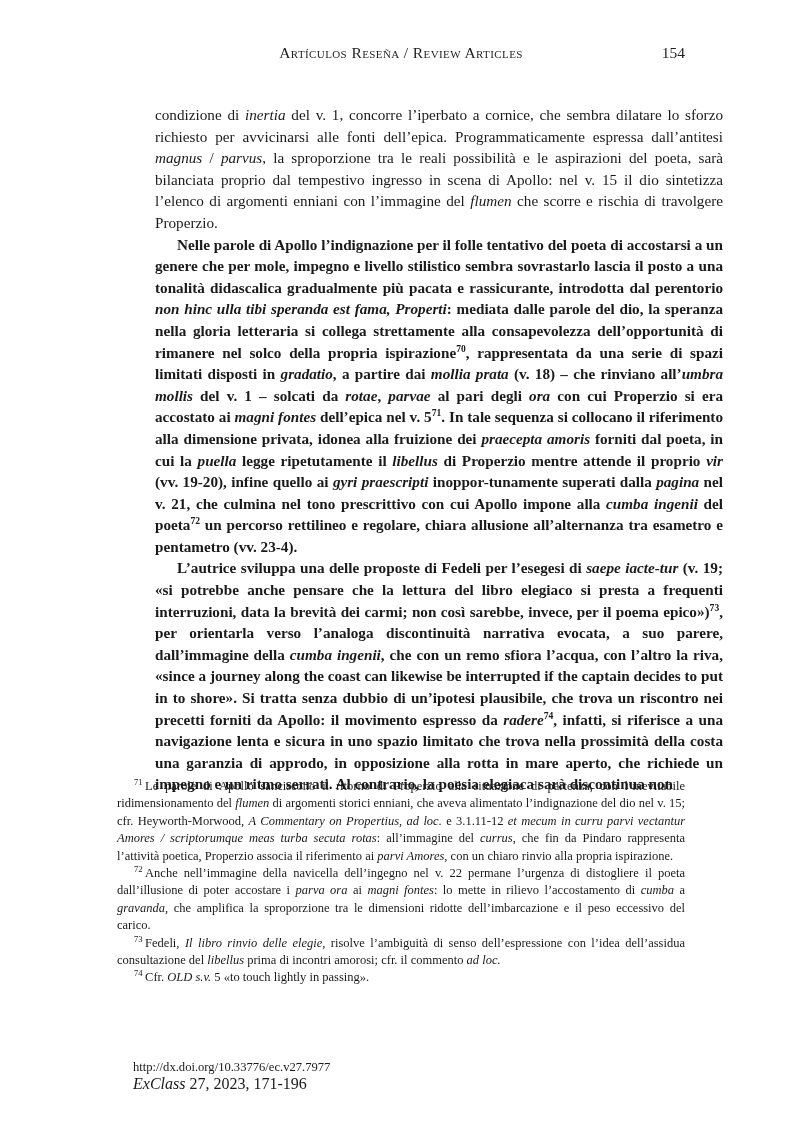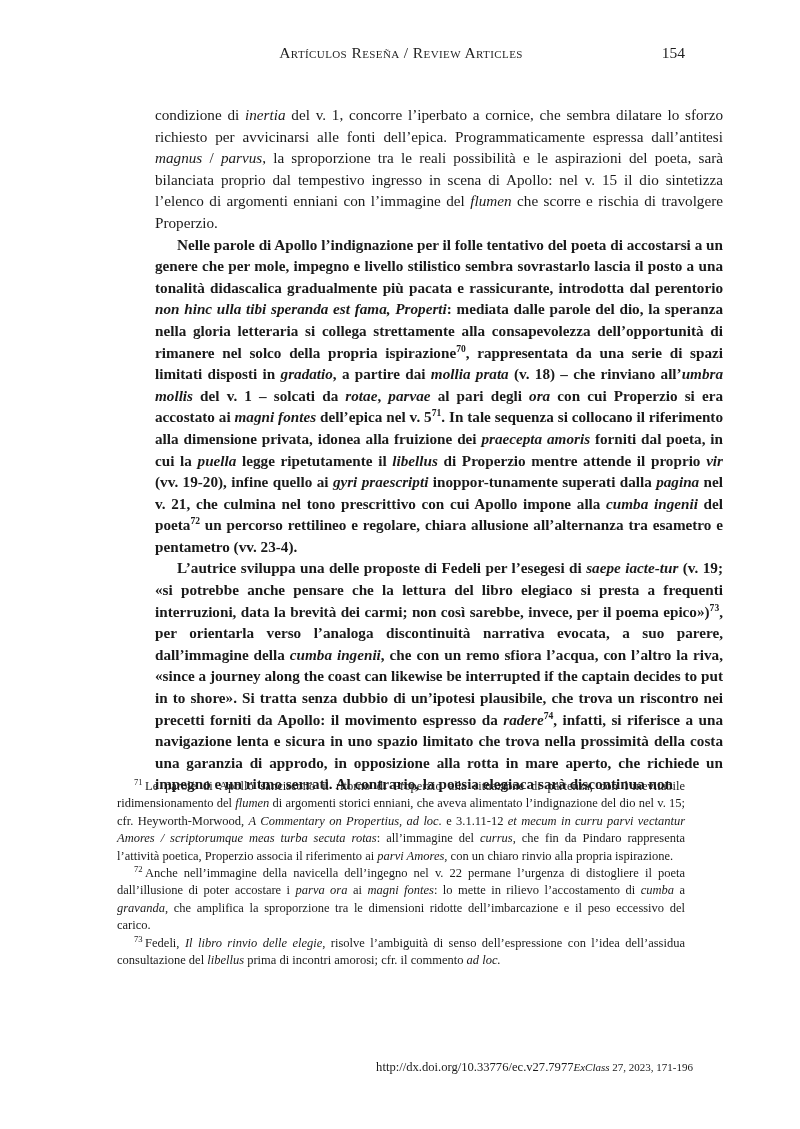--- a/index.html
+++ b/index.html
@@ -96,35 +96,36 @@
   .fn-num {
     font-size: 8.6px;
     vertical-align: super;
     line-height: 0;
     margin-right: 2.5px;
   }
 
   
   .page-footer {
     position: absolute;
-    left: 125px;
+    left: 133px;
     top: 1060px;
     width: 568px;
     display: flex;
     align-items: baseline;
-    justify-content: flex-end;
+    justify-content: flex-start;
     font-size: 13px;
     color: #1a1a1a;
+    flex-direction: column;
   }
   .doi-link {
     text-decoration: none;
     color: #1a1a1a;
     font-size: 12.6px;
   }
-  .journal-ref { font-size: 11px; white-space: nowrap; }
+  .journal-ref { font-size: 16px; white-space: nowrap; }
 </style>
 </head>
 <body>
 
 <div class="page">
 
   <div class="running-head">
     <span class="running-head-title">Artículos Reseña / Review Articles</span>
     <span class="page-number">154</span>
   </div>
@@ -138,20 +139,23 @@
   <div class="footnotes">
     <p class="fn">
       <span class="fn-num">71</span><span>Le parole di Apollo sanciscono il ritorno di Properzio alla situazione di partenza, con l’inevitabile ridimensionamento del <i>flumen</i> di argomenti storici enniani, che aveva alimentato l’indignazione del dio nel v. 15; cfr. Heyworth-Morwood, <i>A Commentary on Propertius, ad loc.</i> e 3.1.11-12 <i>et mecum in curru parvi vectantur Amores / scriptorumque meas turba secuta rotas</i>: all’immagine del <i>currus</i>, che fin da Pindaro rappresenta l’attività poetica, Properzio associa il riferimento ai <i>parvi Amores</i>, con un chiaro rinvio alla propria ispirazione.</span>
     </p>
     <p class="fn">
       <span class="fn-num">72</span><span>Anche nell’immagine della navicella dell’ingegno nel v. 22 permane l’urgenza di distogliere il poeta dall’illusione di poter accostare i <i>parva ora</i> ai <i>magni fontes</i>: lo mette in rilievo l’accostamento di <i>cumba</i> a <i>gravanda</i>, che amplifica la sproporzione tra le dimensioni ridotte dell’imbarcazione e il peso eccessivo del carico.</span>
     </p>
     <p class="fn">
       <span class="fn-num">73</span><span>Fedeli, <i>Il libro rinvio delle elegie</i>, risolve l’ambiguità di senso dell’espressione con l’idea dell’assidua consultazione del <i>libellus</i> prima di incontri amorosi; cfr. il commento <i>ad loc.</i></span>
     </p>
+    <p class="fn">
+      <span class="fn-num">74</span><span>Cfr. <i>OLD s.v.</i> 5 «to touch lightly in passing».</span>
+    </p>
   </div>
 
   <div class="page-footer">
     <a class="doi-link" href="#">http://dx.doi.org/10.33776/ec.v27.7977</a>
     <span class="journal-ref"><i>ExClass</i><span> 27, 2023, 171-196</span></span>
   </div>
 
 </div>
 
 </body></html>

